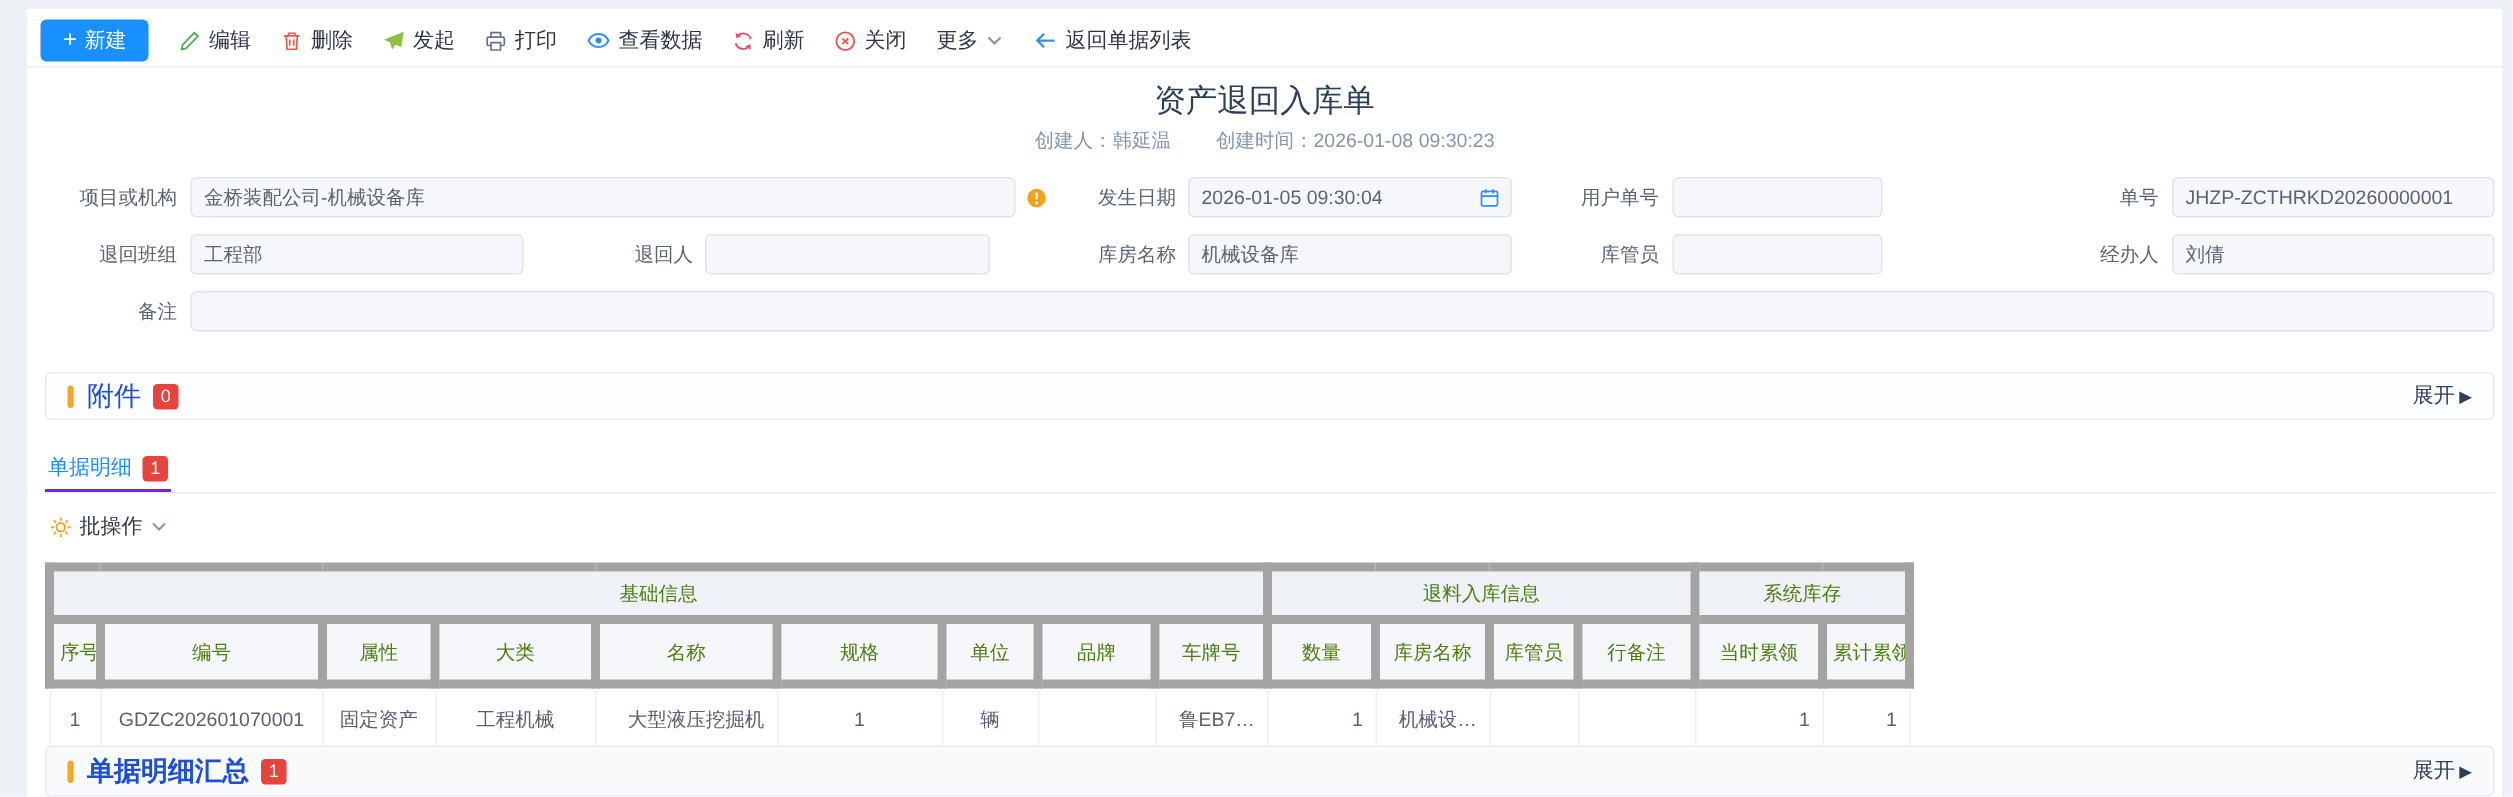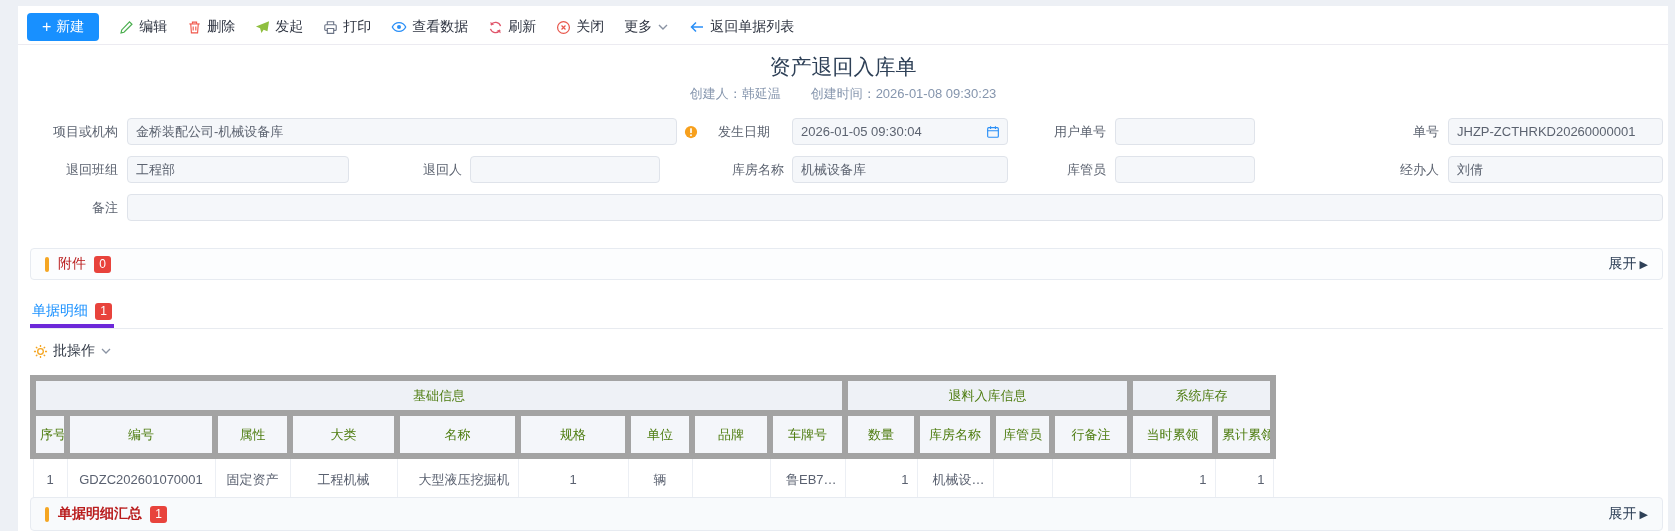--- a/index.html
+++ b/index.html
@@ -27,31 +27,31 @@
   .fi{position:absolute;height:27px;line-height:25px;box-sizing:border-box;background:#f5f7fa;
       border:1px solid #dfe3ea;border-radius:4px;font-size:13px;color:#5c6370;padding:0 8px;
       white-space:nowrap;overflow:hidden}
   .icon-abs{position:absolute;cursor:pointer}
   .cal{position:absolute;right:7px;top:6px;cursor:pointer}
 
   
   .secbox{position:absolute;box-sizing:border-box;border:1px solid #e7ebf1;border-radius:4px;
           display:flex;align-items:center;padding:0 14px;background:#fcfdfe}
   .marker{width:4px;height:15px;border-radius:2px;background:#f5a623;margin-right:9px}
-  .sec-title{font-size:14px;color:#b91c1c}
+  .sec-title{font-size:18px;color:#1d4ed8}
   .sec-title.bold{font-weight:bold}
   .badge{display:inline-block;min-width:11px;height:17px;line-height:17px;padding:0 3px;margin-left:8px;
          background:#e8433c;color:#fff;border-radius:3px;font-size:12px;text-align:center}
   .expand{margin-left:auto;display:flex;align-items:center;gap:3px;color:#2e4057;font-size:14px;cursor:pointer}
   .tri{font-size:11px;color:#2e4057}
 
   
   .tabs{position:absolute;left:12px;top:292px;width:1633px;height:30px;border-bottom:1px solid #e8ebf0}
   .tab{display:inline-flex;align-items:center;gap:7px;height:30px;box-sizing:border-box;
-       color:#1890ff;font-size:14px;border-bottom:4px solid #6d28d9;padding:0 2px;cursor:pointer}
+       color:#1890ff;font-size:14px;border-bottom:2px solid #6d28d9;padding:0 2px;cursor:pointer}
   .tab .badge{margin-left:0}
 
   
   .batch{position:absolute;left:15px;top:336px;display:flex;align-items:center;gap:5px;
          font-size:14px;color:#303845;cursor:pointer}
 
   
   .dtable{position:absolute;left:12px;top:369px;width:1240px;border-collapse:collapse;
           table-layout:fixed;font-size:13px}
   .dtable th{border:6px solid #a3a3a3;font-weight:normal;color:#4d7c0f;padding:0 4px;
@@ -162,21 +162,21 @@
   </div>
 
   <div class="fl" style="left:12px;top:112px;width:88px">项目或机构</div>
   <div class="fi" style="left:109px;top:112px;width:550px">金桥装配公司-机械设备库</div>
   <svg class="icon-abs" style="left:666px;top:119px" width="14" height="14" viewBox="0 0 16 16">
       <circle cx="8" cy="8" r="7" fill="#f7a01d"></circle>
       <path d="M8 3.8v5.2" stroke="#fff" stroke-width="1.9"></path>
       <circle cx="8" cy="11.8" r="1.1" fill="#fff"></circle>
     </svg>
 
-  <div class="fl" style="left:668px;top:112px;width:84px">发生日期</div>
+  <div class="fl" style="left:682px;top:112px;width:84px">发生日期</div>
   <div class="fi" style="left:774px;top:112px;width:216px">
     <span>2026-01-05 09:30:04</span>
     <svg class="cal" width="14" height="14" viewBox="0 0 16 16">
         <g fill="none" stroke="#2a8ff7" stroke-width="1.3">
           <rect x="1.9" y="3" width="12.2" height="11" rx="1.2"></rect>
           <path d="M1.9 6.6h12.2M5.2 1.3v3.2M10.8 1.3v3.2"></path>
         </g>
       </svg>
   </div>
 

